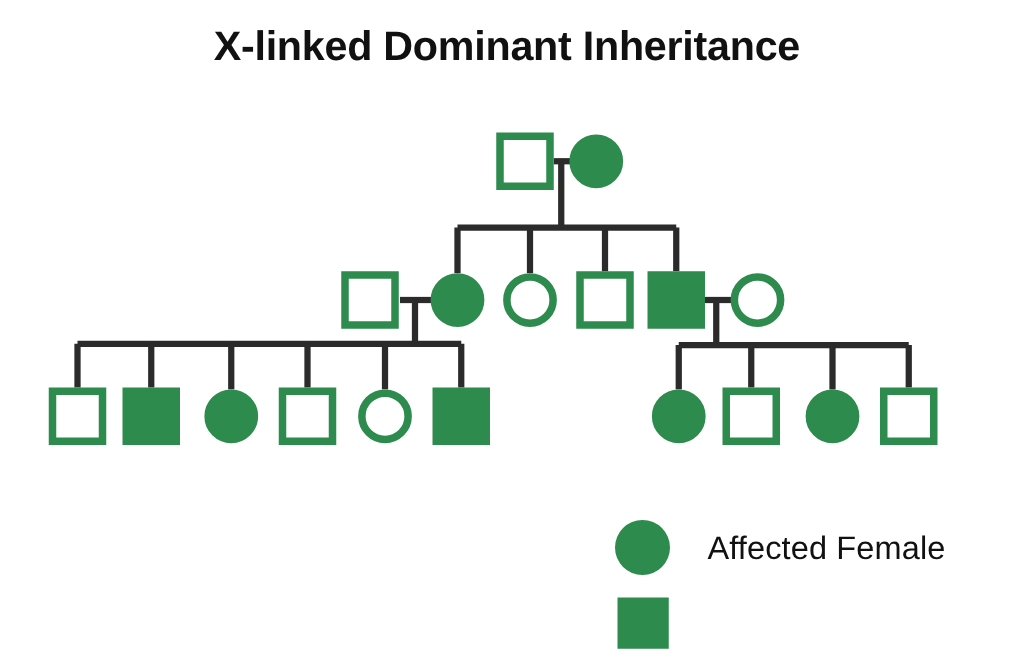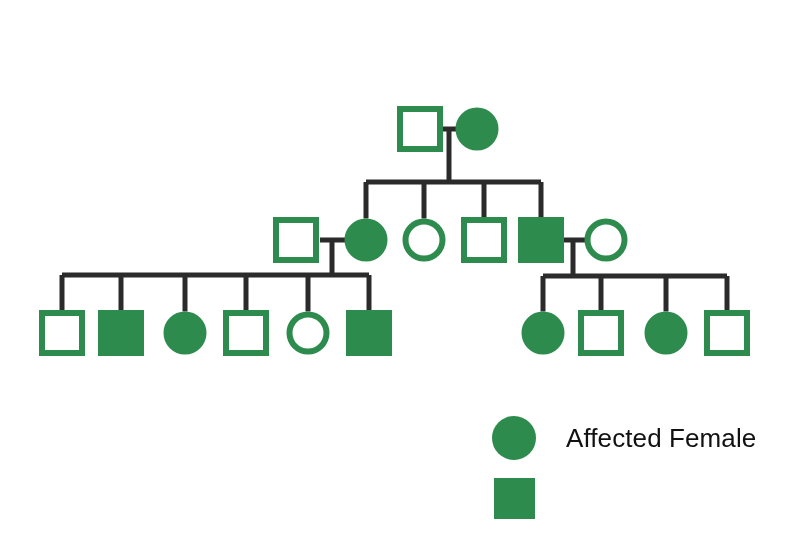--- a/index.html
+++ b/index.html
@@ -69,20 +69,21 @@
     white-space: nowrap;
     margin-left: 20px;
     letter-spacing: 0.1px;
   }
 </style>
 </head>
 <body>
 
 <div id="page" style="background: rgb(255, 255, 255);">
 
+  <div id="title" style="color: rgb(17, 17, 17);">X-linked Dominant Inheritance</div>
 
   <svg id="pedigree-svg" width="811" height="536" viewBox="0 0 811 536" aria-label="pedigree chart">
     <g id="connector-layer">
         <line x1="443" y1="129" x2="456" y2="129" stroke="#2b2b2b" stroke-width="5" stroke-linecap="butt"></line>
         <line x1="449" y1="129" x2="449" y2="182" stroke="#2b2b2b" stroke-width="5" stroke-linecap="butt"></line>
         <line x1="320" y1="240" x2="345" y2="240" stroke="#2b2b2b" stroke-width="5" stroke-linecap="butt"></line>
         <line x1="332" y1="240" x2="332" y2="275" stroke="#2b2b2b" stroke-width="5" stroke-linecap="butt"></line>
         <line x1="563" y1="240" x2="585" y2="240" stroke="#2b2b2b" stroke-width="5" stroke-linecap="butt"></line>
         <line x1="573" y1="240" x2="573" y2="276" stroke="#2b2b2b" stroke-width="5" stroke-linecap="butt"></line>
         <line x1="366" y1="182" x2="541" y2="182" stroke="#2b2b2b" stroke-width="5" stroke-linecap="butt"></line>

